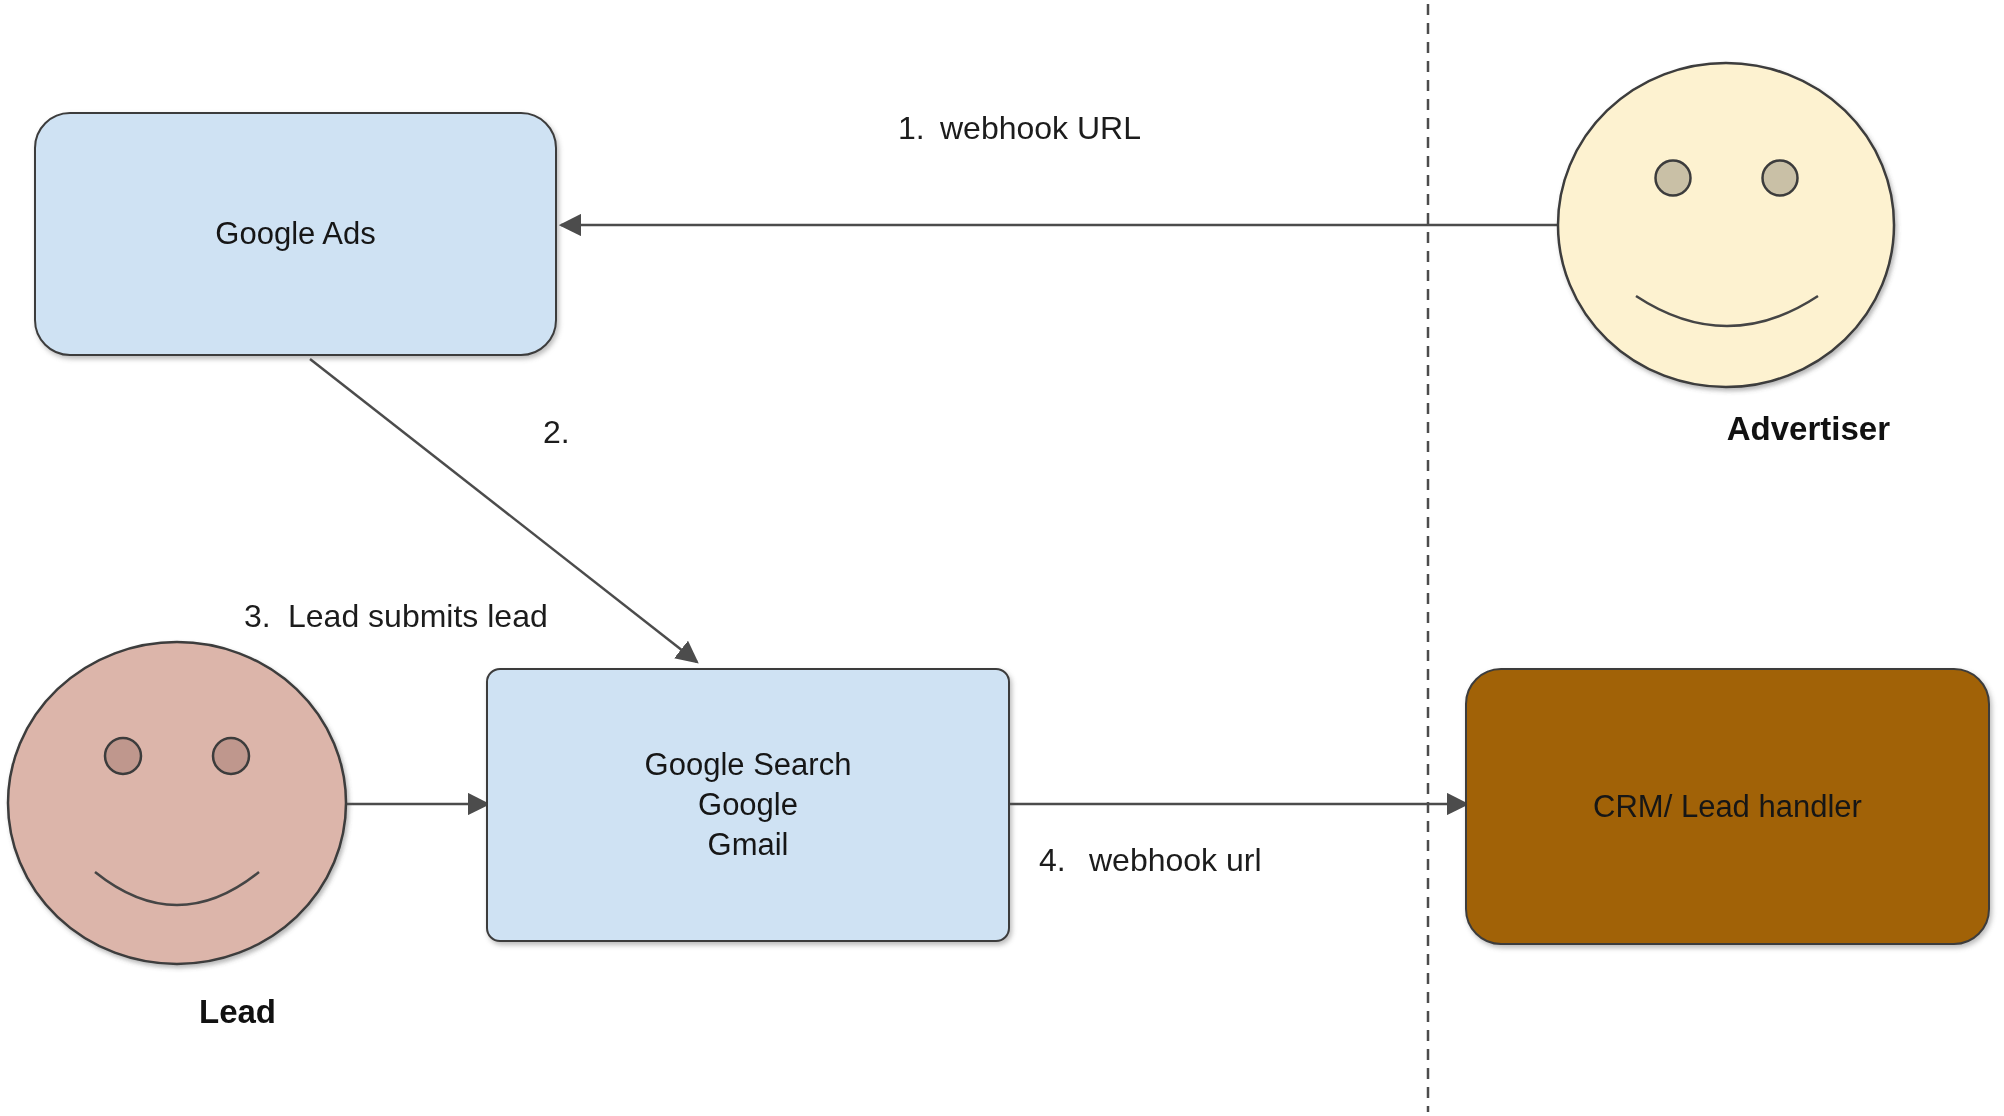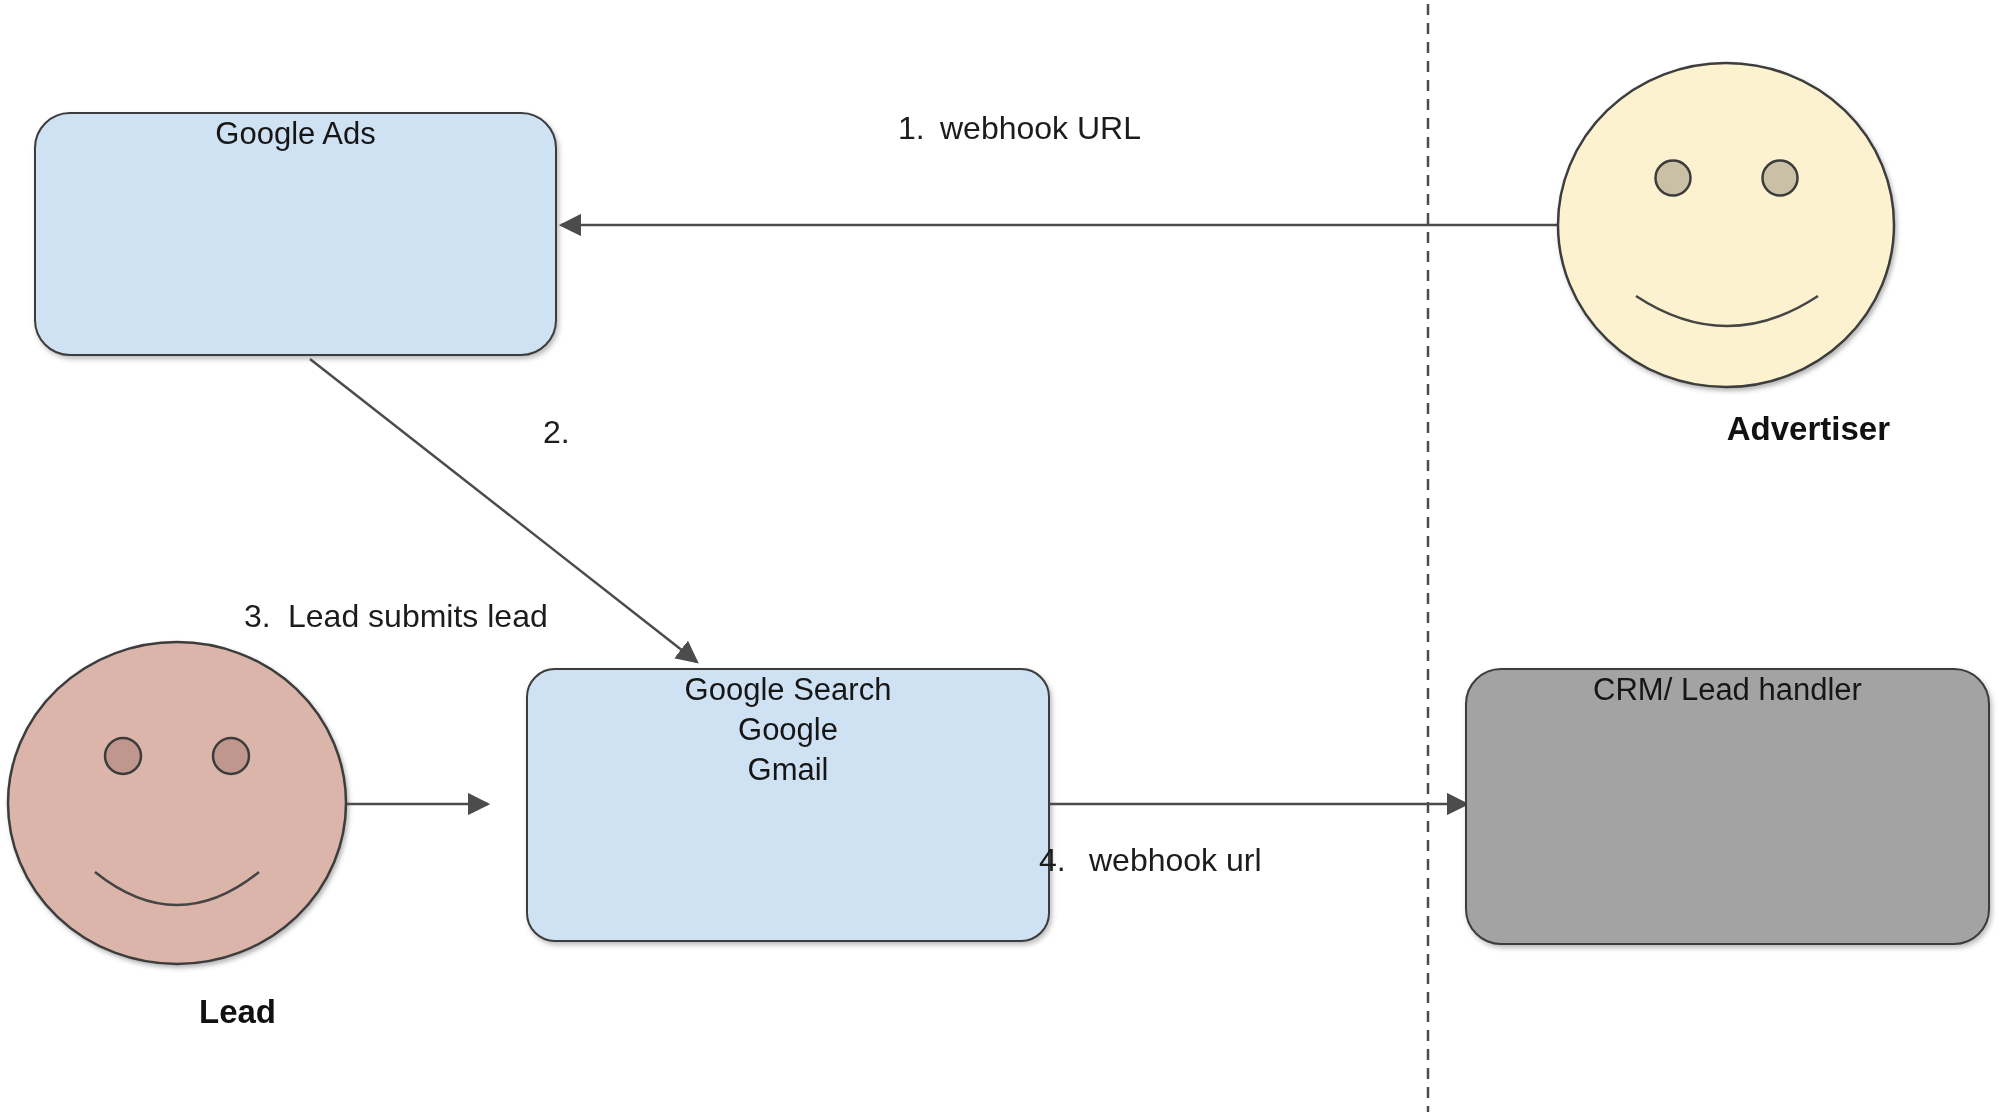--- a/index.html
+++ b/index.html
@@ -11,31 +11,31 @@
     overflow:hidden;
   }
   #shapes{position:absolute;left:0;top:0;width:2004px;height:1116px;z-index:1;}
 
   
   .node{
     position:absolute;
     box-sizing:border-box;
     border:2.5px solid #3c3c3c;
     display:flex;flex-direction:column;
-    align-items:center;justify-content:flex-start;
+    align-items:center;justify-content:center;
     box-shadow:2px 3px 5px rgba(80,80,80,.38);
     color:#161616;
     font-size:31px;line-height:40px;
     text-align:center;
     z-index:2;
   }
   .node.blue{background:#cfe2f3;}
-  .node.yellow{background:#a3a3a3;}
+  .node.yellow{background:#a16207;}
   #node-google-ads{left:34px;top:112px;width:523px;height:244px;border-radius:36px;}
-  #node-surfaces{left:486px;top:668px;width:524px;height:274px;border-radius:29px;margin-left:40px;}
+  #node-surfaces{left:486px;top:668px;width:524px;height:274px;border-radius:14px;}
   #node-crm{left:1465px;top:668px;width:525px;height:277px;border-radius:36px;}
 
   
   .step{
     position:absolute;
     display:flex;flex-direction:row;
     color:#1c1c1c;
     font-size:32px;line-height:45px;
     z-index:3;
     white-space:nowrap;

